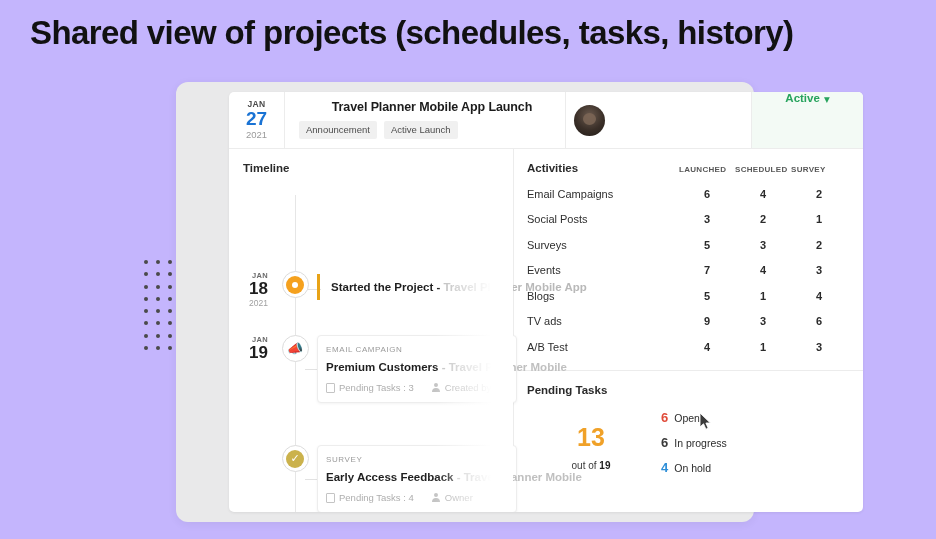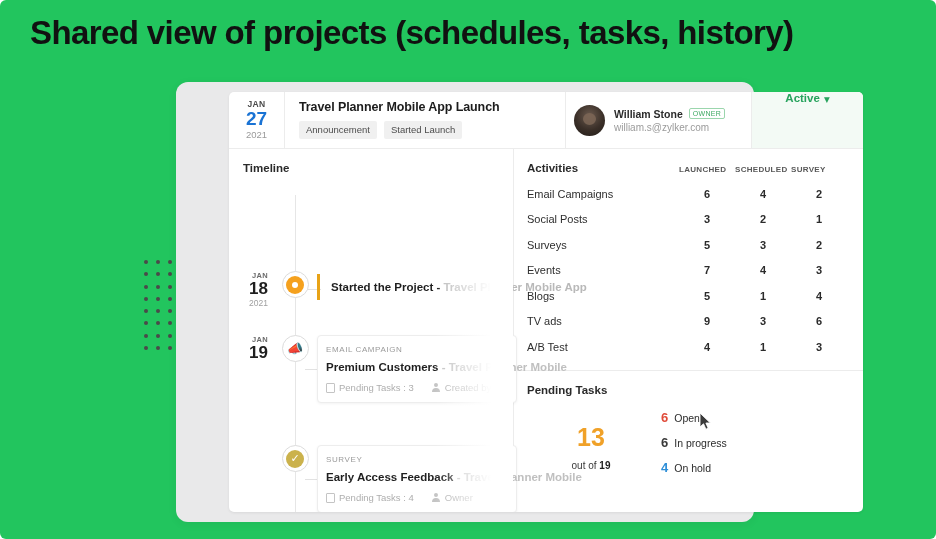--- a/index.html
+++ b/index.html
@@ -3,21 +3,21 @@
 <meta charset="utf-8">
 <title>Shared view of projects</title>
 <style>
   * { box-sizing: border-box; margin: 0; padding: 0; }
   html, body {
     width: 936px; height: 539px;
     background: #ffffff;
     font-family: "Liberation Sans", sans-serif;
     overflow: hidden;
   }
-  .page { position: relative; width: 936px; height: 539px; background:#22c55e;border-radius:6px; }
+  .page { position: relative; width: 936px; height: 539px; background:#c4b5fd; }
 
   
   .headline {
     position: absolute;
     left: 30px; top: 14px;
     font-size: 33px;
     font-weight: bold;
     letter-spacing: -0.6px;
     color: #111111;
     white-space: nowrap;
@@ -73,21 +73,21 @@
     width: 56px;
     display: flex; flex-direction: column;
     align-items: center; justify-content: center;
     border-right: 1px solid #ececec;
     padding-top: 1px;
   }
   .hdr-date .mon { font-size: 8.5px; font-weight: bold; color: #4a4a4a; letter-spacing: .4px; line-height:1.2;}
   .hdr-date .day { font-size: 19px; font-weight: bold; color: #1a73d4; line-height: 1.05; }
   .hdr-date .yr  { font-size: 9.5px; color: #9a9a9a; line-height:1.3; }
 
-  .hdr-main { flex: 1; padding: 8px 0 0 14px; min-width:0; }
+  .hdr-main { flex: 1; padding: 8px 0 0 14px; min-width:0;text-align:center; }
   .hdr-title { font-size: 12.5px; font-weight: bold; color: #1c1c1c; letter-spacing: -0.1px; }
   .hdr-tags { margin-top: 7px; display: flex; gap: 7px; }
   .tag {
     background: #f0f0f0; color: #4d4d4d;
     font-size: 9.5px; padding: 3px 7px 3.5px;
     border-radius: 2px; white-space: nowrap;
   }
 
   .hdr-owner {
     width: 186px;
@@ -277,33 +277,26 @@
       <div class="hdr-date">
         <div class="mon">JAN</div>
         <div class="day">27</div>
         <div class="yr">2021</div>
       </div>
 
       <div class="hdr-main">
         <div class="hdr-title">Travel Planner Mobile App Launch</div>
         <div class="hdr-tags">
           <span class="tag">Announcement</span>
-          <span class="tag">Started Launch</span>
+          <span class="tag">Active Launch</span>
         </div>
       </div>
 
       <div class="hdr-owner">
         <div class="avatar"></div>
-        <div style="min-width:0;">
-          <div class="owner-name-row">
-            <span class="owner-name">William Stone</span>
-            <span class="owner-badge">OWNER</span>
-          </div>
-          <div class="owner-mail">william.s@zylker.com</div>
-        </div>
       </div>
 
       <div class="hdr-status">
         <span class="status-txt">Active</span>
         <span class="status-caret">▾</span>
       </div>
     </div>
 
     <div class="card-body">
 

